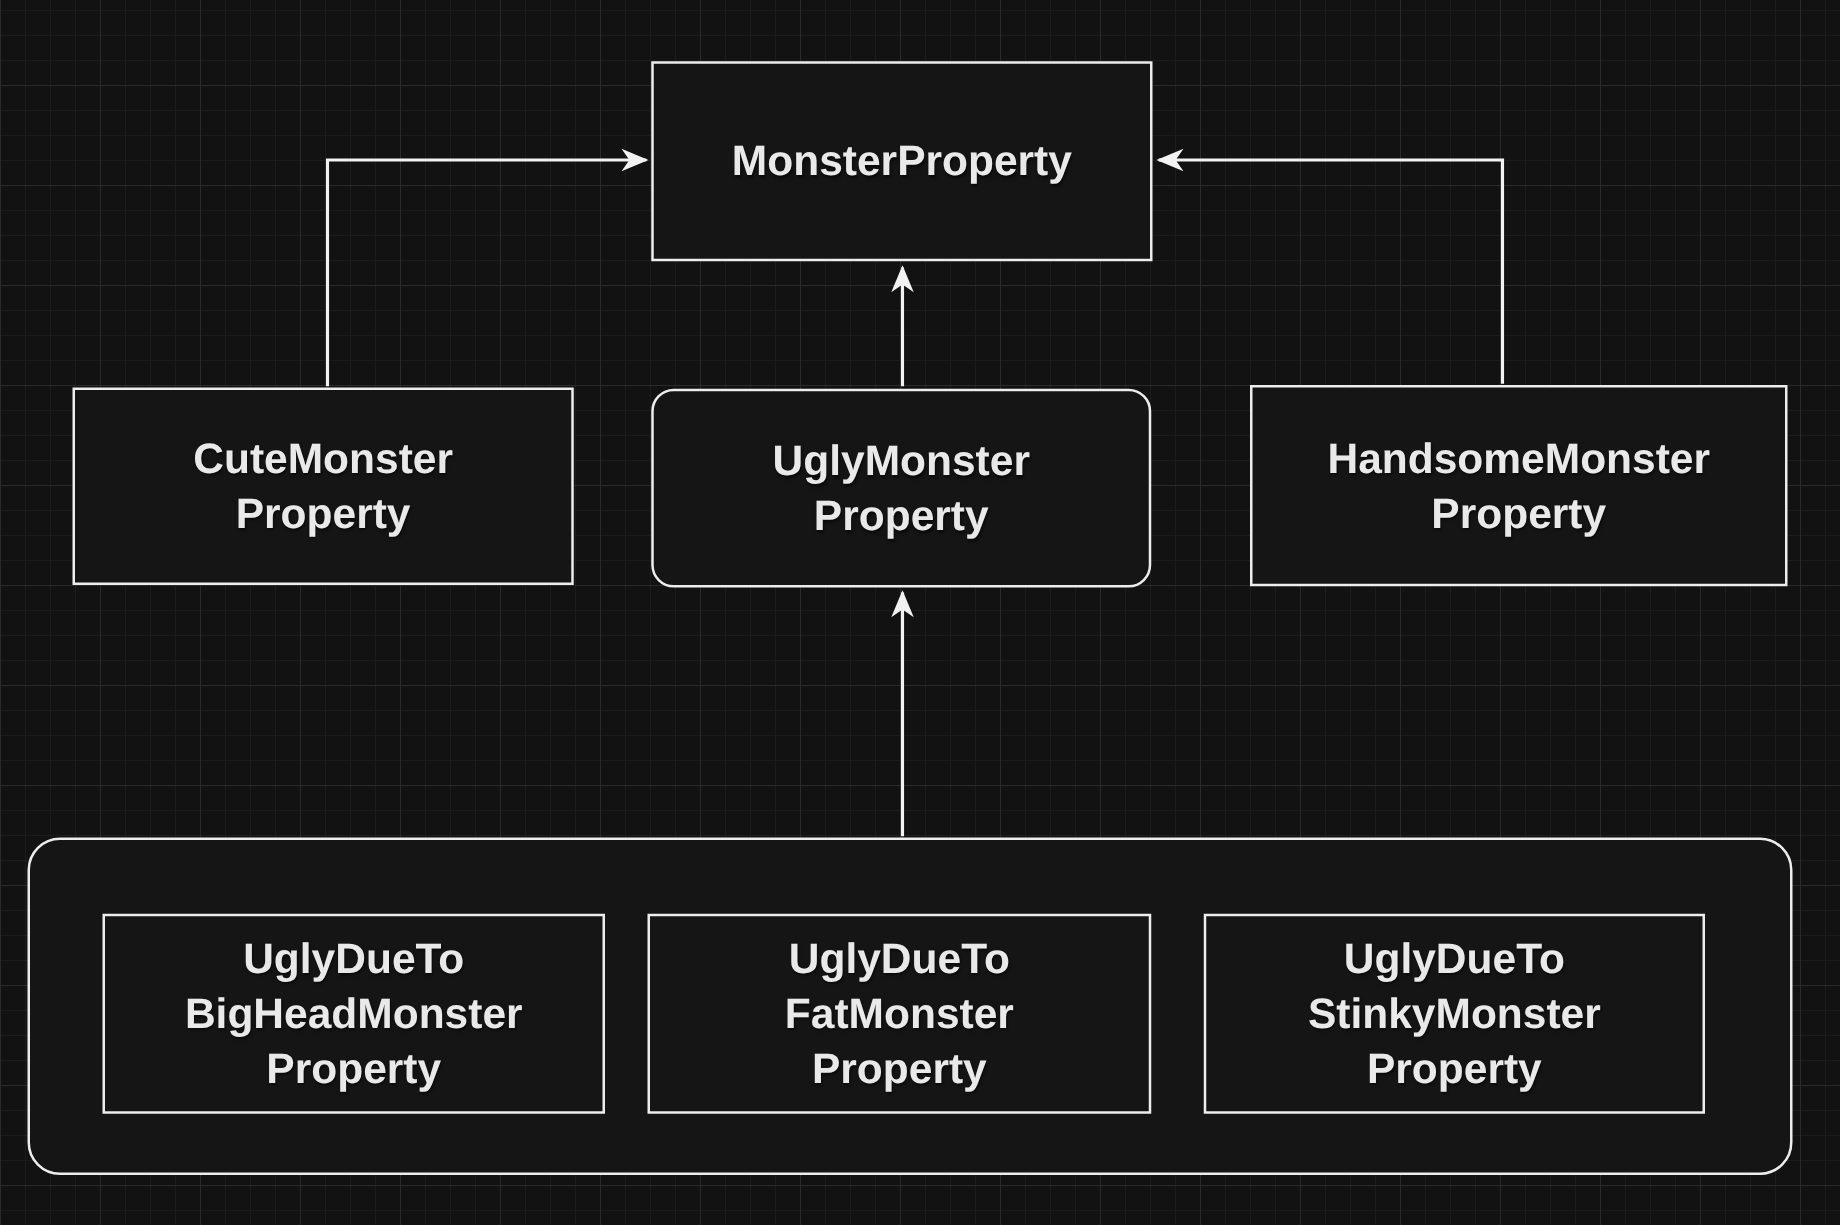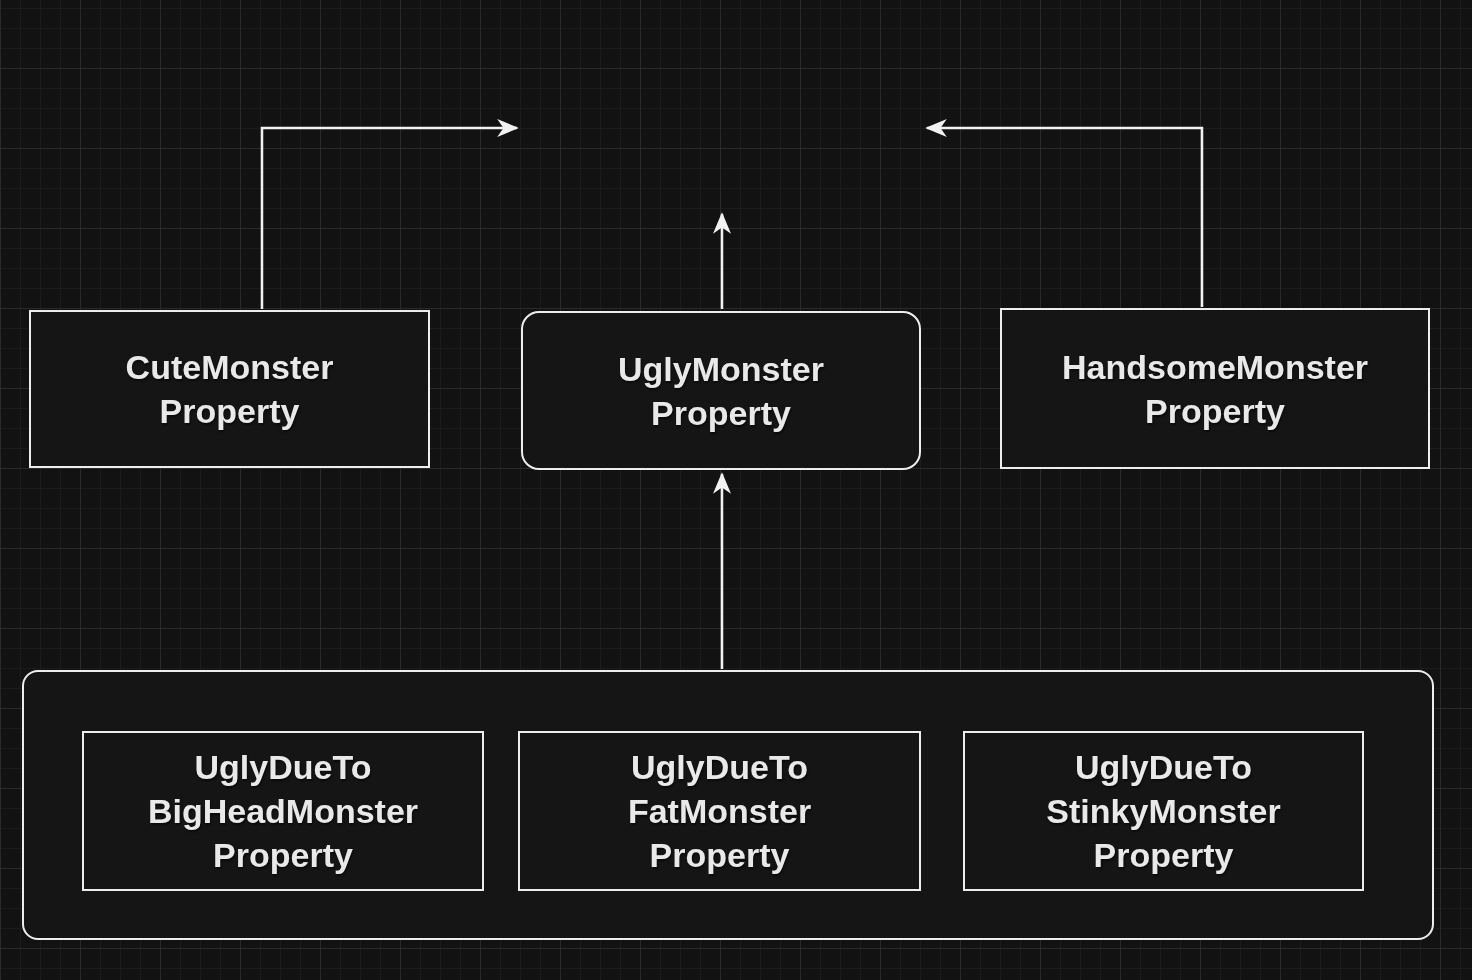--- a/index.html
+++ b/index.html
@@ -41,31 +41,31 @@
     text-align: center;
     color: #e9e9e9;
     font-size: 34px;
     font-weight: 700;
     line-height: 44px;
     white-space: pre-line;
     text-shadow: 1px 2px 2px rgba(0,0,0,0.5);
   }
   .node-label { white-space: pre-line; }
   .node-monster    { left: 521px; top: 49px;  width: 401px; height: 160px; }
-  .node-cute       { left: 29px;  top: 310px; width: 401px; height: 158px; }
+  .node-cute       { left: 58px;  top: 310px; width: 401px; height: 158px; }
   .node-ugly       { left: 521px; top: 311px; width: 400px; height: 159px; border-radius: 18px; }
   .node-handsome   { left: 1000px; top: 308px; width: 430px; height: 161px; }
   .group {
     position: absolute;
     left: 22px; top: 670px;
     width: 1412px; height: 270px;
     box-sizing: border-box;
     background: #151515;
     border: 2px solid #ededed;
-    border-radius: 16px;
+    border-radius: 26px;
   }
   .group .node { text-shadow: 1px 2px 2px rgba(0,0,0,0.5); }
   .node-bighead { left: 58px;  top: 59px; width: 402px; height: 160px; }
   .node-fat     { left: 494px; top: 59px; width: 403px; height: 160px; }
   .node-stinky  { left: 939px; top: 59px; width: 401px; height: 160px; }
 </style>
 </head>
 <body>
 
 <div class="canvas">
@@ -75,20 +75,23 @@
       <marker id="arrowhead" viewBox="0 0 12 10" refX="11" refY="5" markerWidth="22" markerHeight="18" orient="auto" markerUnits="userSpaceOnUse">
         <path d="M0,0 L12,5 L0,10 L3.5,5 Z" fill="#f2f2f2"></path>
       </marker>
     </defs>
     <path d="M262,309 L262,128 L517,128" fill="none" stroke-width="2.5" marker-end="url(#arrowhead)" stroke="#f2f2f2"></path>
     <path d="M722,309 L722,214" fill="none" stroke-width="2.5" marker-end="url(#arrowhead)" stroke="#f2f2f2"></path>
     <path d="M1202,307 L1202,128 L927,128" fill="none" stroke-width="2.5" marker-end="url(#arrowhead)" stroke="#f2f2f2"></path>
     <path d="M722,669 L722,474" fill="none" stroke-width="2.5" marker-end="url(#arrowhead)" stroke="#f2f2f2"></path>
   </svg>
 
+  <div class="node node-monster">
+    <span class="node-label">MonsterProperty</span>
+  </div>
 
   <div class="node node-cute">
     <span class="node-label">CuteMonster
 Property</span>
   </div>
 
   <div class="node node-ugly">
     <span class="node-label">UglyMonster
 Property</span>
   </div>

